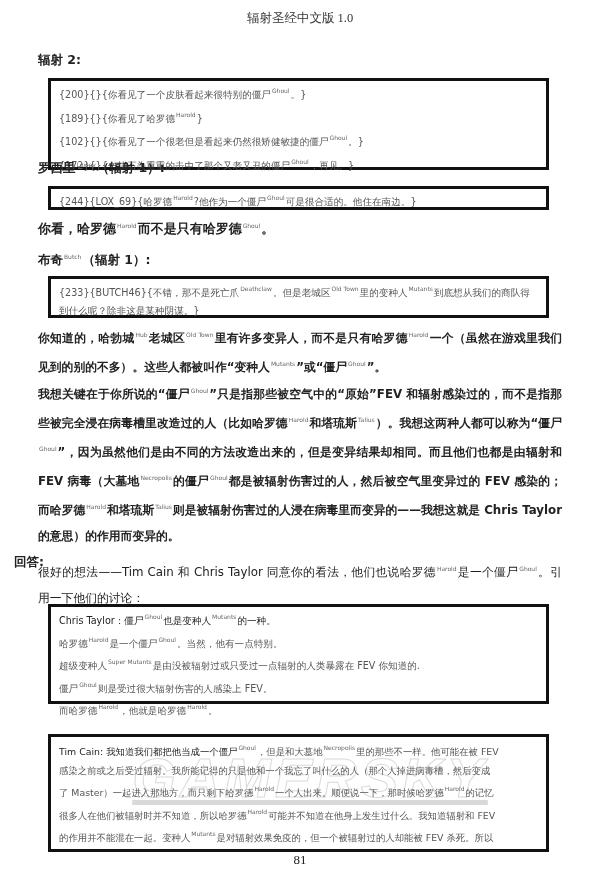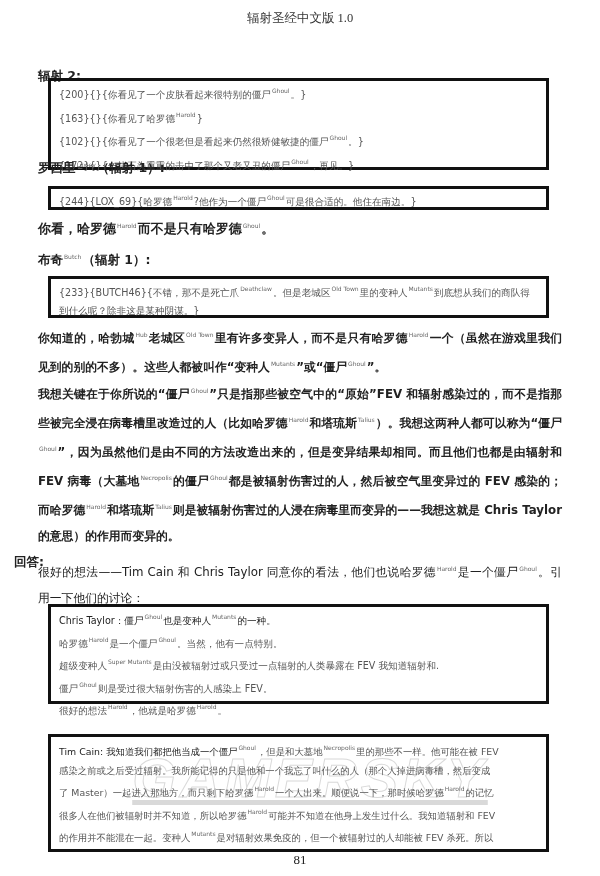--- a/index.html
+++ b/index.html
@@ -21,24 +21,24 @@
   .wm { position:absolute; left:70px; top:745px; width:480px; text-align:center;
         font-family:"Liberation Sans", sans-serif; font-style:italic; font-weight:bold;
         font-size:56px; letter-spacing:4px; color:transparent;
         -webkit-text-stroke:1px rgba(120,120,120,0.28); pointer-events:none;text-decoration:underline; }
 </style>
 </head>
 <body>
 
 <div class="header">辐射圣经中文版  1.0</div>
 
-<div class="h" style="left:38px;top:68px;">辐射 2:</div>
+<div class="h" style="left:38px;top:52px;">辐射 2:</div>
 <div class="box" style="top:78px;height:92px;padding-top:0px;">
   <div class="line"><span>{200}{}{你看见了一个皮肤看起来很特别的僵尸</span><span class="sup">Ghoul</span><span>。}</span></div>
-  <div class="line"><span>{163}{}{你看见了哈罗德</span><span class="sup">Harold</span><span>}</span></div>
+  <div class="line"><span>{189}{}{你看见了哈罗德</span><span class="sup">Harold</span><span>}</span></div>
   <div class="line"><span>{102}{}{你看见了一个很老但是看起来仍然很矫健敏捷的僵尸</span><span class="sup">Ghoul</span><span>。}</span></div>
   <div class="line"><span>{172}{}{一块石头重重的击中了那个又老又丑的僵尸</span><span class="sup">Ghoul</span><span>，再见。}</span></div>
 </div>
 
 <div class="h" style="left:38px;top:160px;">
   <span>罗西里</span><span class="sup">Loxley</span><span>（辐射 1）:</span>
 </div>
 <div class="box" style="top:186px;height:24px;line-height:18px;padding-top:0;">
   <div class="line"><span>{244}{LOX_69}{哈罗德</span><span class="sup">Harold</span><span>?他作为一个僵尸</span><span class="sup">Ghoul</span><span>可是很合适的。他住在南边。}</span></div>
 </div>
@@ -64,23 +64,23 @@
 </div>
 
 <div class="h" style="left:14px;top:534px;margin-top:20px;">回答:</div>
 <div class="para normal" style="top:556px;color:#222;">
   <span>很好的想法——Tim Cain 和 Chris Taylor 同意你的看法，他们也说哈罗德</span><span class="sup">Harold</span><span>是一个僵尸</span><span class="sup">Ghoul</span><span>。引用一下他们的讨论：</span>
 </div>
 
 <div class="box" style="top:604px;height:100px;line-height:18.6px;padding-top:1px;">
   <div class="line dark"><span>Chris Taylor：僵尸</span><span class="sup">Ghoul</span><span>也是变种人</span><span class="sup">Mutants</span><span>的一种。</span></div>
   <div class="line"><span>哈罗德</span><span class="sup">Harold</span><span>是一个僵尸</span><span class="sup">Ghoul</span><span>。当然，他有一点特别。</span></div>
-  <div class="line"><span>超级变种人</span><span class="sup">Super Mutants</span><span>是由没被辐射过或只受过一点辐射的人类暴露在 FEV 我知道辐射和.</span></div>
+  <div class="line"><span>超级变种人</span><span class="sup">Super Mutants</span><span>是由没被辐射过或只受过一点辐射的人类暴露在 FEV 你知道的.</span></div>
   <div class="line"><span>僵尸</span><span class="sup">Ghoul</span><span>则是受过很大辐射伤害的人感染上 FEV。</span></div>
-  <div class="line"><span>很好的想法</span><span class="sup">Harold</span><span>，他就是哈罗德</span><span class="sup">Harold</span><span>。</span></div>
+  <div class="line"><span>而哈罗德</span><span class="sup">Harold</span><span>，他就是哈罗德</span><span class="sup">Harold</span><span>。</span></div>
 </div>
 
 <div class="box" style="top:734px;height:118px;line-height:18.6px;padding-top:2px;font-size:9.4px;">
   <div class="line"><span class="dark">Tim Cain: 我知道我们都把他当成一个僵尸</span><span class="sup">Ghoul</span><span>，但是和大墓地</span><span class="sup">Necropolis</span><span>里的那些不一样。他可能在被 FEV</span></div>
   <div class="line">感染之前或之后受过辐射。我所能记得的只是他和一个我忘了叫什么的人（那个人掉进病毒槽，然后变成</div>
   <div class="line"><span>了 Master）一起进入那地方，而只剩下哈罗德</span><span class="sup">Harold</span><span>一个人出来。顺便说一下，那时候哈罗德</span><span class="sup">Harold</span><span>的记忆</span></div>
   <div class="line"><span>很多人在他们被辐射时并不知道，所以哈罗德</span><span class="sup">Harold</span><span>可能并不知道在他身上发生过什么。我知道辐射和 FEV</span></div>
   <div class="line"><span>的作用并不能混在一起。变种人</span><span class="sup">Mutants</span><span>是对辐射效果免疫的，但一个被辐射过的人却能被 FEV 杀死。所以</span></div>
 </div>
 

